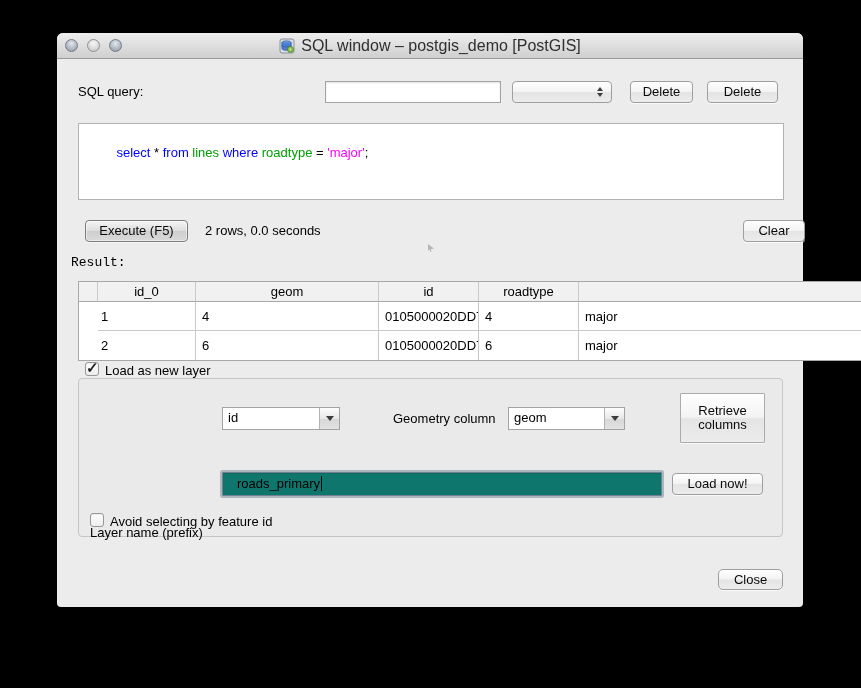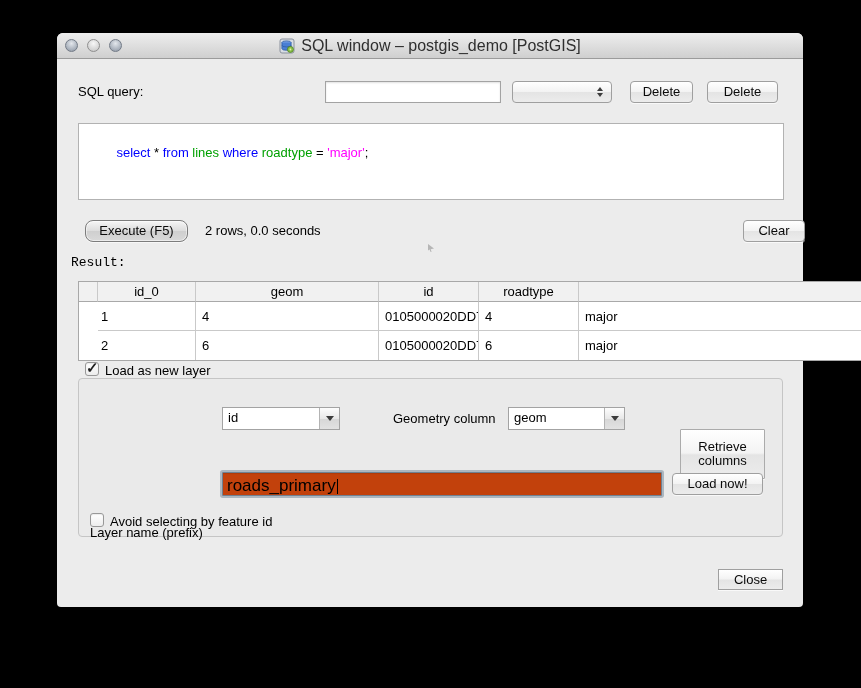--- a/index.html
+++ b/index.html
@@ -43,21 +43,21 @@
     font-size:13px; color:#0a0a0a; text-align:center;
     display:flex; align-items:center; justify-content:center;
     box-shadow:0 1px 0 rgba(255,255,255,.7);
     cursor:default; line-height:14px;
   }
   .btn.exec {
     background:linear-gradient(#f6f6f6,#dcdcdc 50%,#cfcfcf 52%,#d9d9d9);
     border-color:#7c7c7c;
     box-shadow:inset 0 0 0 1px rgba(255,255,255,.5), 0 1px 0 rgba(255,255,255,.6);
   }
-  .btn.square { border-radius:1px; border-color:#ababab;margin-top:36px; }
+  .btn.square { border-radius:1px; border-color:#ababab; }
   .tinput {
     position:absolute; background:#fff; border:1px solid #a3a3a3;
     box-shadow:inset 0 1px 2px rgba(0,0,0,.12);
     font-size:13px; padding:2px 5px; overflow:hidden; white-space:nowrap;
   }
   .combo {
     position:absolute; background:#fff; border:1px solid #a3a3a3;
     font-size:13px;
   }
   .combo .val { position:absolute; left:5px; top:2px; right:22px; white-space:nowrap; overflow:hidden; }
@@ -134,24 +134,24 @@
     background:linear-gradient(to right,#c4c4c4,#a9a9a9);
     border:1px solid #9b9b9b;
   }
 
   
   .groupbox {
     position:absolute; left:21px; top:345px; width:705px; height:159px;
     border:1px solid #c5c5c5; border-radius:4px; background:#eaeaea;
   }
   .focus-input {
-    position:absolute; background:#c2410c;
+    position:absolute; background:#0f766e;
     border:1px solid #6f8091;
     box-shadow:0 0 0 2px rgba(120,138,155,.55), inset 0 1px 1px rgba(0,0,0,.1);
-    border-radius:1px; font-size:17px; padding:3px 4px; white-space:nowrap;
+    border-radius:1px; font-size:13px; padding:3px 14px; white-space:nowrap;
   }
   .caret { display:inline-block; width:1px; height:15px; background:#000; vertical-align:-3px; margin-left:1px; }
 
   .cursor-artifact {
     position:absolute; left:428px; top:244px; width:6px; height:8px;
     background:#8a8a8a; opacity:.55;
     clip-path:polygon(0 0, 100% 55%, 45% 65%, 60% 100%, 35% 95%, 30% 70%, 0 80%);
   }
 </style>
 </head>
@@ -187,21 +187,21 @@
         <span class="tri-down-s"></span>
     </span>
   </div>
   <div class="btn" style="left:573px; top:48px; width:63px; height:22px;">Delete</div>
   <div class="btn" style="left:650px; top:48px; width:71px; height:22px;">Delete</div>
 
   <div class="editor">
     <span class="tok-kw">select</span><span class="tok-pl"> * </span><span class="tok-kw">from</span><span class="tok-pl"> </span><span class="tok-nm">lines</span><span class="tok-pl"> </span><span class="tok-kw">where</span><span class="tok-pl"> </span><span class="tok-nm">roadtype</span><span class="tok-pl"> = </span><span class="tok-st">'major'</span><span class="tok-pl">;</span>
   </div>
 
-  <div class="btn exec" style="left:28px; top:187px; width:103px; height:22px;border-radius:8px;">Execute (F5)</div>
+  <div class="btn exec" style="left:28px; top:187px; width:103px; height:22px;">Execute (F5)</div>
   <div class="label" style="left:148px; top:190px;">2 rows, 0.0 seconds</div>
   <div class="btn" style="left:658px; top:187px; width:62px; height:22px;margin-left:28px;">Clear</div>
 
   <div class="label" style="left:14px; top:222px;font-family:Liberation Mono, monospace;">Result:</div>
 
   <div class="rtable">
     <div class="rgrid">
 
       <div class="th blank"></div>
       <div class="th">id_0</div>
@@ -252,16 +252,16 @@
 
   <div class="label" style="left:33px; top:444px;margin-top:48px;">Layer name (prefix)</div>
   <div class="focus-input" style="left:165px; top:439px; width:440px; height:24px;">
     <span>roads_primary</span><span class="caret"></span>
   </div>
   <div class="btn" style="left:615px; top:440px; width:91px; height:22px;">Load now!</div>
 
   <div class="checkbox" style="left:33px; top:480px;"></div>
   <div class="label" style="left:53px; top:481px;">Avoid selecting by feature id</div>
 
-  <div class="btn" style="left:661px; top:536px; width:65px; height:21px; border-radius:0;">Close</div>
+  <div class="btn" style="left:661px; top:536px; width:65px; height:21px; border-radius:5px;">Close</div>
 </div>
 
 <div class="cursor-artifact"></div>
 
 </body></html>

